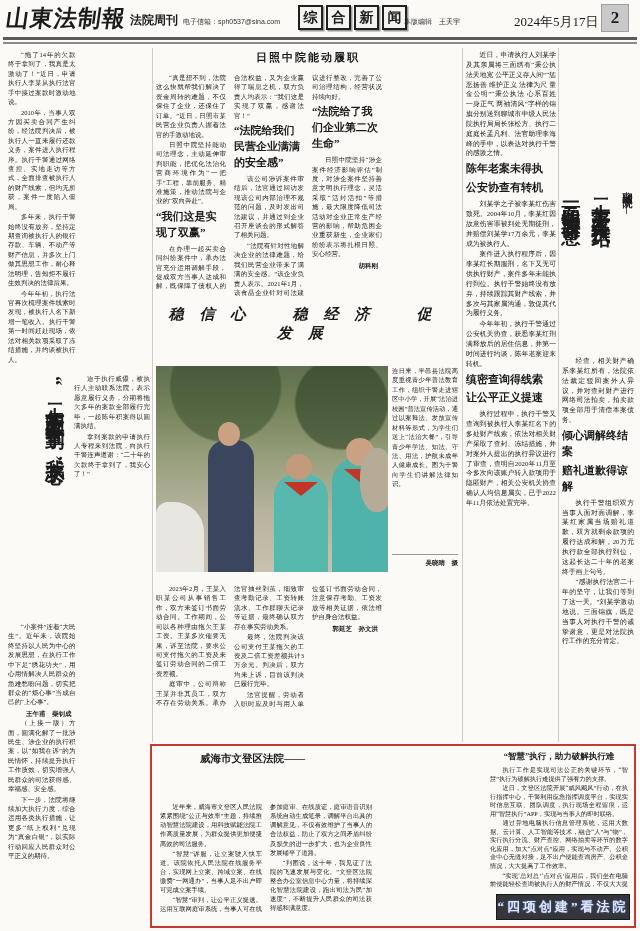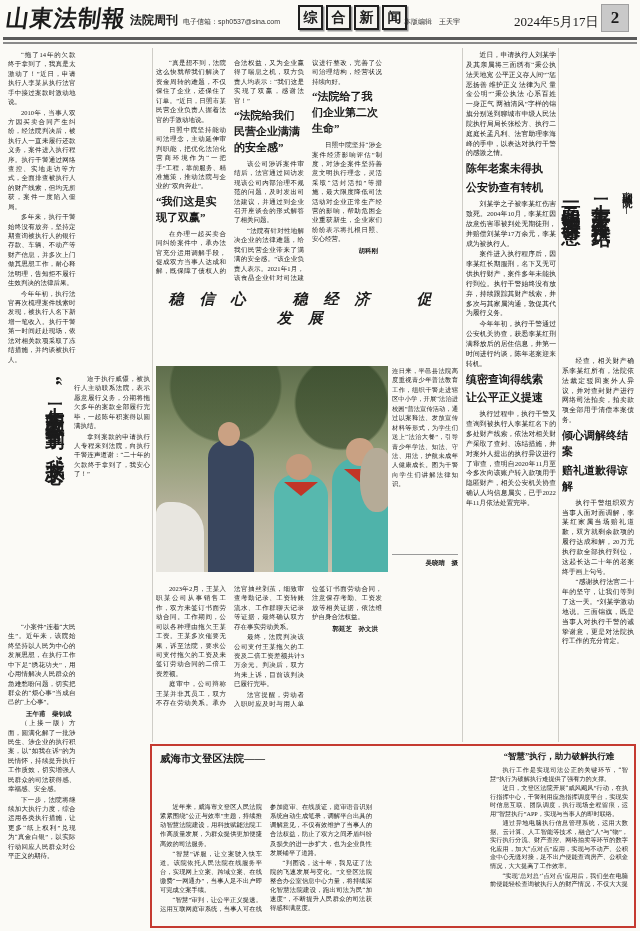--- a/index.html
+++ b/index.html
@@ -24,21 +24,21 @@
   .rule1{position:absolute;left:3px;right:3px;height:3px;background:#5a5a5a;}
   .rule2{position:absolute;left:3px;right:3px;height:2px;background:#8a8a8a;}
   .kicker{font-weight:bold;text-align:center;font-size:11px;letter-spacing:2px;}
   .headline-main{font-weight:900;text-align:center;font-size:23px;letter-spacing:1px;}
   .slogan{font-weight:bold;font-style:italic;text-align:center;font-size:15px;letter-spacing:16px;}
   .vert-head{writing-mode:vertical-rl;font-weight:900;font-size:19px;letter-spacing:3px;line-height:1.35;}
   .r-kick{display:block;font-size:10px;font-weight:bold;letter-spacing:2px;margin-left:6px;}
   .r-head{display:block;font-size:19px;font-weight:900;letter-spacing:4px;margin-left:4px;}
   .mid-head{font-weight:900;text-align:center;font-size:16.5px;letter-spacing:1px;}
   .redbox{border:2px solid #c53a31;background:#fbfaf6;}
-  .tech-kick{font-weight:bold;font-size:10.5px;}
+  .tech-kick{font-weight:bold;font-size:10.5px;margin-left:40px;}
   .tech-head{font-weight:900;text-align:center;font-size:20px;letter-spacing:2px;}
   .se-sub{font-weight:bold;text-align:center;font-size:8.5px;}
   .banner{display:flex;align-items:center;justify-content:center;background:#35363c;border:1px solid #17181c;
           color:#dfe6fa;font-weight:900;font-size:13px;letter-spacing:3px;text-shadow:0 0 2px #5f79c9;}
   .photo{overflow:hidden;background:
      radial-gradient(circle at 80% 18%,rgba(40,60,30,.55) 0 18%,transparent 19%),
      radial-gradient(circle at 30% 10%,rgba(52,72,40,.5) 0 22%,transparent 23%),
      linear-gradient(180deg,#5f6e4d 0%,#77855e 22%,#97a07c 45%,#b6b29c 70%,#c9c2ae 100%);}
   .fig{position:absolute;filter:blur(.7px);}
   .caption{font-size:6.3px;line-height:1.5;text-align:justify;overflow:hidden;border-bottom:1px solid #9a9a9a;}
@@ -84,20 +84,21 @@
       </div>
     <div class="abs tiny cols2" style="left:0;top:572px;width:142px;height:302px;">
         <p class="para">“小案件”连着“大民生”。近年来，该院始终坚持以人民为中心的发展思想，在执行工作中下足“绣花功夫”，用心用情解决人民群众的急难愁盼问题，切实把群众的“烦心事”当成自己的“上心事”。</p>
         <p class="byline">王午甫　柴钊成</p>
         <p class="para">（上接一版）方面，圆满化解了一批涉民生、涉企业的执行积案，以“如我在诉”的为民情怀，持续提升执行工作质效，切实增强人民群众的司法获得感、幸福感、安全感。</p>
         <p class="para">下一步，法院将继续加大执行力度，综合运用各类执行措施，让更多“纸上权利”兑现为“真金白银”，以实际行动回应人民群众对公平正义的期待。</p>
       </div>
   </div>
 
   <div class="abs" style="left:156px;top:50px;width:304px;height:312px;">
+    <div class="kicker">日照中院能动履职</div>
     <div class="tiny cols4" style="margin-top:8px;height:226px;">
         <p class="para">“真是想不到，法院这么快就帮我们解决了资金周转的难题，不仅保住了企业，还保住了订单。”近日，日照市某民营企业负责人握着法官的手激动地说。</p>
         <p class="para">日照中院坚持能动司法理念，主动延伸审判职能，把优化法治化营商环境作为“一把手”工程，靠前服务、精准施策，推动法院与企业的“双向奔赴”。</p>
         <p class="sub">“我们这是实现了双赢”</p>
         <p class="para">在办理一起买卖合同纠纷案件中，承办法官充分运用调解手段，促成双方当事人达成和解，既保障了债权人的合法权益，又为企业赢得了喘息之机，双方负责人均表示：“我们这是实现了双赢，感谢法官！”</p>
         <p class="sub">“法院给我们民营企业满满的安全感”</p>
         <p class="para">该公司涉诉案件审结后，法官通过回访发现该公司内部治理不规范的问题，及时发出司法建议，并通过到企业召开座谈会的形式解答了相关问题。</p>
         <p class="para">“法院有针对性地解决企业的法律难题，给我们民营企业带来了满满的安全感。”该企业负责人表示。2021年1月，该食品企业针对司法建议进行整改，完善了公司治理结构，经营状况持续向好。</p>
         <p class="sub">“法院给了我们企业第二次生命”</p>
         <p class="para">日照中院坚持“涉企案件经济影响评估”制度，对涉企案件坚持善意文明执行理念，灵活采取“活封活扣”等措施，最大限度降低司法活动对企业正常生产经营的影响，帮助危困企业重获新生，企业家们纷纷表示将扎根日照、安心经营。</p>
@@ -169,15 +170,16 @@
         <p class="para">“判图说，这十年，我见证了法院的飞速发展与变化。”文登区法院整合办公室信息中心力量，将持续深化智慧法院建设，跑出司法为民“加速度”，不断提升人民群众的司法获得感和满意度。</p>
       </div>
 
     <div class="abs se-sub" style="left:338px;top:5px;width:138px;">“智慧”执行，助力破解执行难</div>
     <div class="abs tiny" style="left:338px;top:20px;width:138px;height:122px;font-size:6.2px;line-height:1.38;">
         <p class="para">执行工作是实现司法公正的关键环节，“智慧”执行为破解执行难提供了强有力的支撑。</p>
         <p class="para">近日，文登区法院开展“威风飓风”行动，在执行指挥中心，干警利用应急指挥调度平台，实现实时信息互联、团队调度，执行现场全程留痕，运用“智慧执行”APP，实现与当事人的即时联络。</p>
         <p class="para">通过异地电脑执行信息管理系统，运用大数据、云计算、人工智能等技术，融合“人”与“物”，实行执行分流、财产查控、网络拍卖等环节的数字化应用，加大“点对点”应用，实现与不动产、公积金中心无缝对接，足不出户便能查询房产、公积金情况，大大提高了工作效率。</p>
         <p class="para">“实现‘总对总’‘点对点’应用后，我们坐在电脑前便能轻松查询被执行人的财产情况，不仅大大提高了办案效率，也进一步节约了司法资源。”文登区法院执行局法官助理说。</p>
       </div>
+    <div class="abs banner" style="left:344px;top:148px;width:132px;height:24px;">“四项创建”看法院</div>
   </div>
 
 </div>
 
 </body></html>

